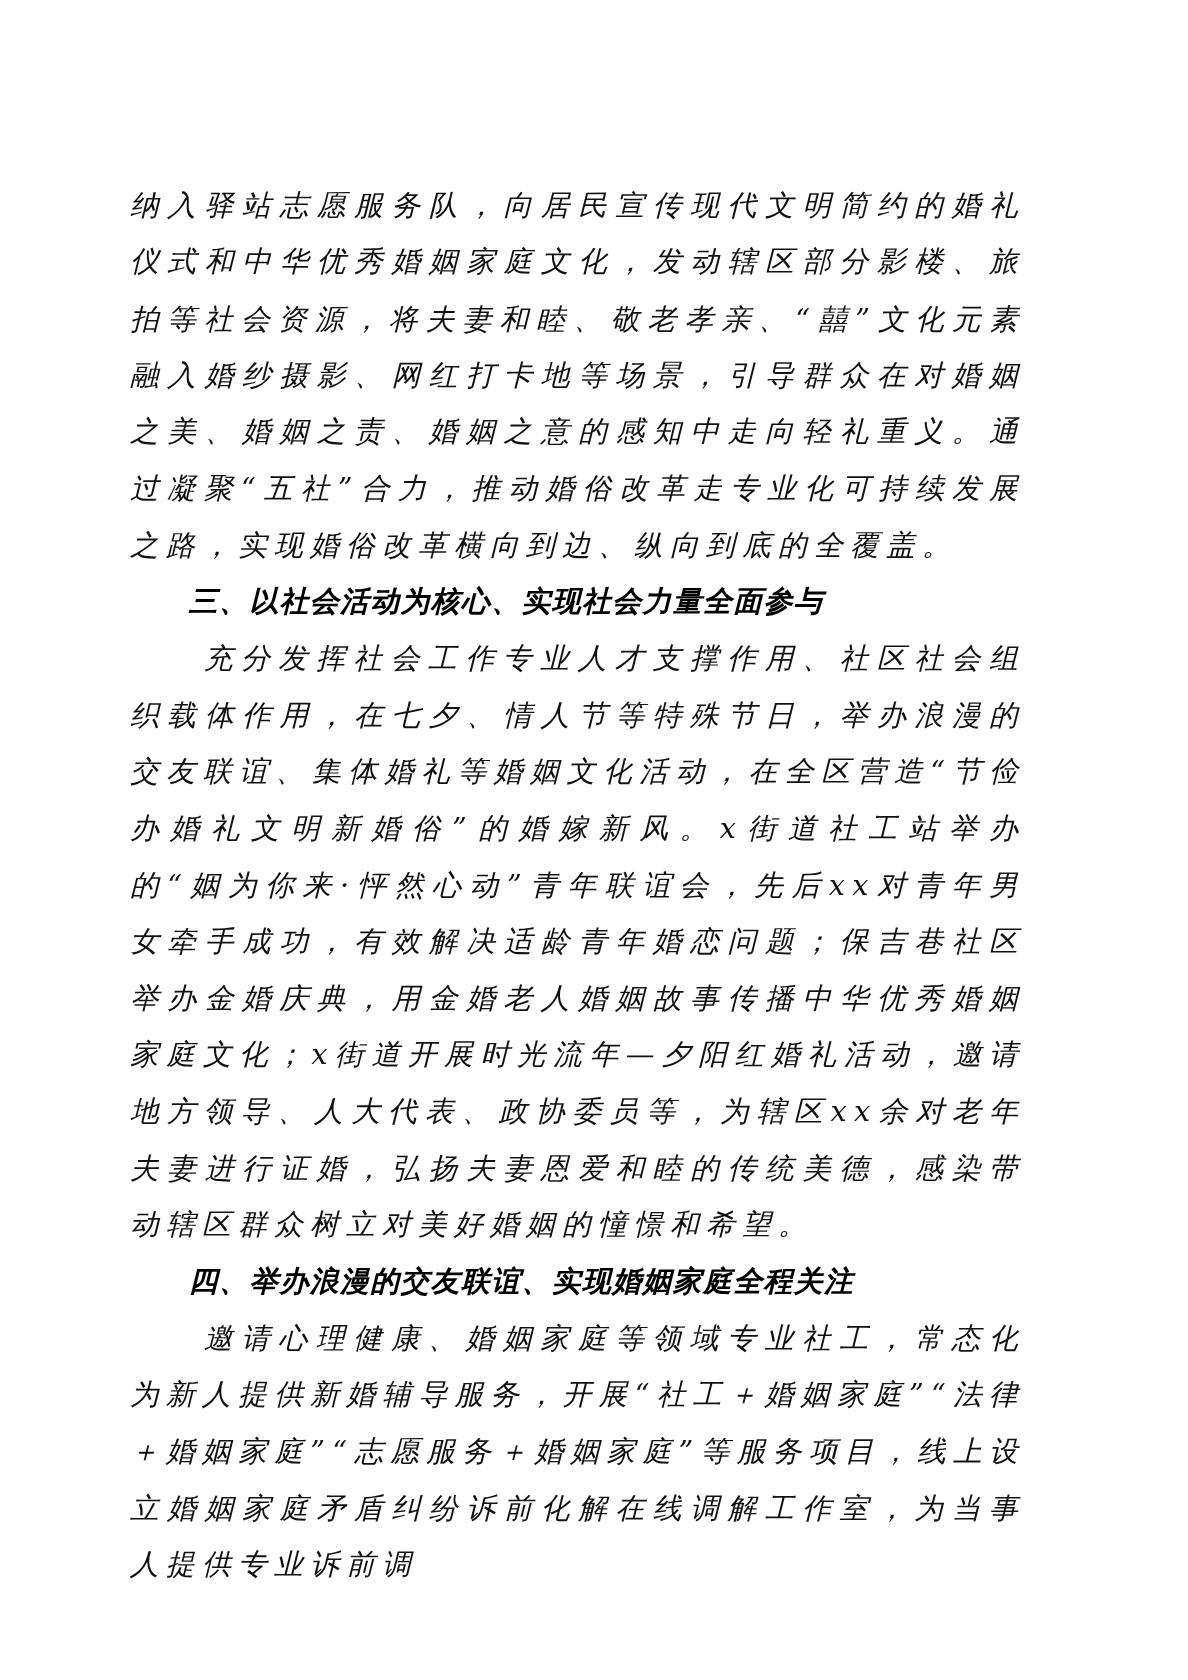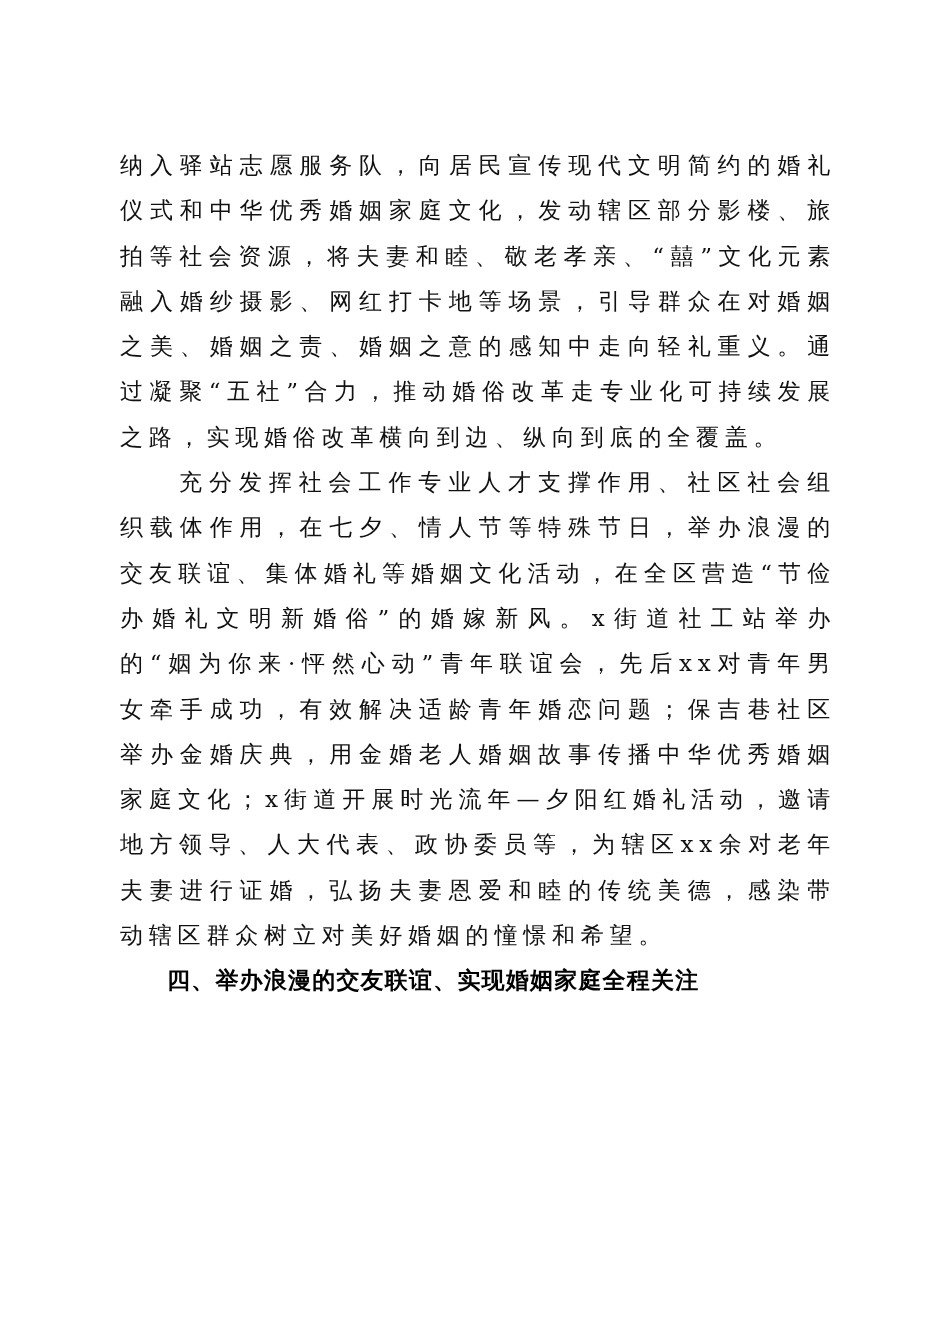--- a/index.html
+++ b/index.html
@@ -10,23 +10,24 @@
     body {
       width: 950px;
       height: 1344px;
       position: relative;
       overflow: hidden;
       font-family: "DejaVu Serif", "Liberation Serif", serif;
       color: #111111;
     }
     .page {
       position: absolute;
-      left: 120px;
+      left: 104px;
       top: 143px;
       width: 716px;
+      font-style: italic;
     }
     .para {
       margin: 0;
       font-size: 23px;
       line-height: 45.3px;
       letter-spacing: 5.8px;
       text-align: justify;
       text-align-last: left;
       word-break: break-all;
       white-space: normal;
@@ -43,15 +44,17 @@
       letter-spacing: 1.2px;
       text-indent: 47px;
       color: #000000;
     }
   </style>
 </head>
 <body>
 
 <div class="page">
   <p class="para">纳入驿站志愿服务队，向居民宣传现代文明简约的婚礼仪式和中华优秀婚姻家庭文化，发动辖区部分影楼、旅拍等社会资源，将夫妻和睦、敬老孝亲、“囍”文化元素融入婚纱摄影、网红打卡地等场景，引导群众在对婚姻之美、婚姻之责、婚姻之意的感知中走向轻礼重义。通过凝聚“五社”合力，推动婚俗改革走专业化可持续发展之路，实现婚俗改革横向到边、纵向到底的全覆盖。</p>
+  <p class="heading">三、以社会活动为核心、实现社会力量全面参与</p>
   <p class="para indent">充分发挥社会工作专业人才支撑作用、社区社会组织载体作用，在七夕、情人节等特殊节日，举办浪漫的交友联谊、集体婚礼等婚姻文化活动，在全区营造“节俭办婚礼文明新婚俗”的婚嫁新风。x街道社工站举办的“姻为你来·怦然心动”青年联谊会，先后xx对青年男女牵手成功，有效解决适龄青年婚恋问题；保吉巷社区举办金婚庆典，用金婚老人婚姻故事传播中华优秀婚姻家庭文化；x街道开展时光流年—夕阳红婚礼活动，邀请地方领导、人大代表、政协委员等，为辖区xx余对老年夫妻进行证婚，弘扬夫妻恩爱和睦的传统美德，感染带动辖区群众树立对美好婚姻的憧憬和希望。</p>
   <p class="heading">四、举办浪漫的交友联谊、实现婚姻家庭全程关注</p>
+  <p class="para indent">邀请心理健康、婚姻家庭等领域专业社工，常态化为新人提供新婚辅导服务，开展“社工＋婚姻家庭”“法律＋婚姻家庭”“志愿服务＋婚姻家庭”等服务项目，线上设立婚姻家庭矛盾纠纷诉前化解在线调解工作室，为当事人提供专业诉前调</p>
 </div>
 
 </body></html>

